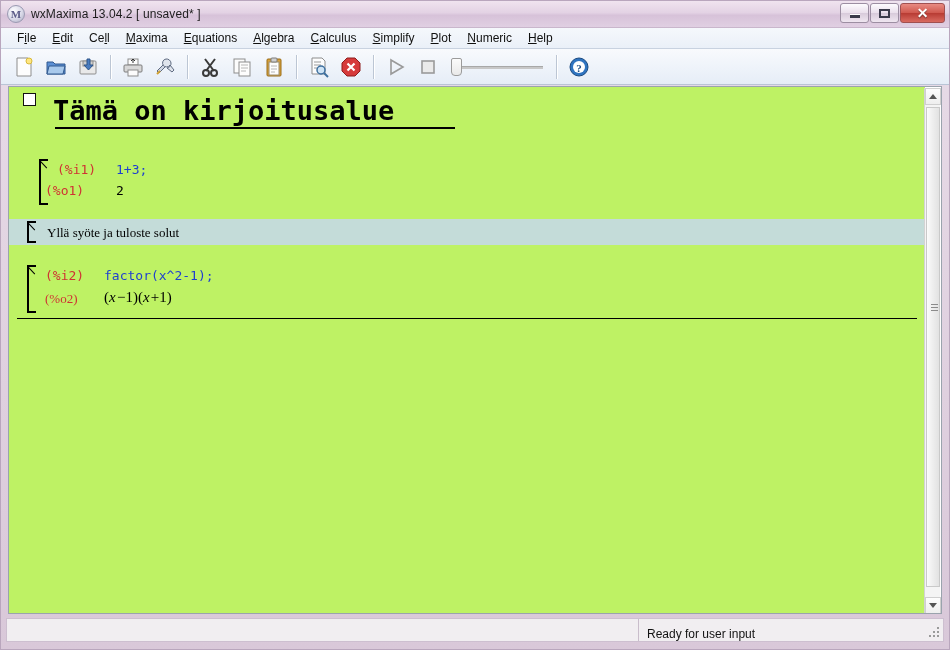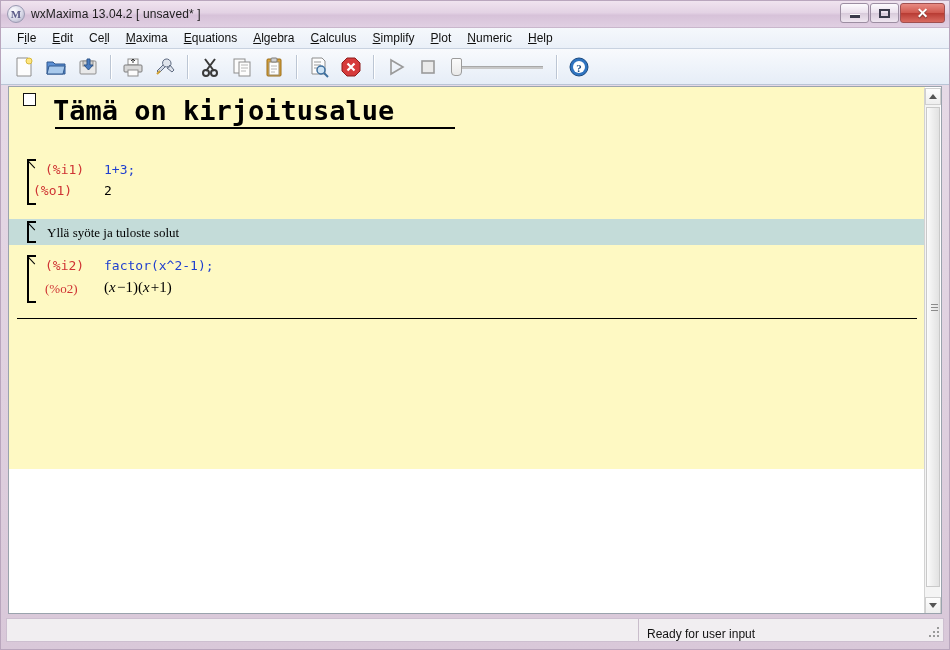--- a/index.html
+++ b/index.html
@@ -175,22 +175,22 @@
     left: 8px; top: 86px;
     width: 934px; height: 528px;
     box-sizing: border-box;
     border: 1px solid #9aa3ad;
     background: #ffffff;
     overflow: hidden;
   }
   .sheet-canvas {
     position: absolute;
     left: 0; top: 0;
-    width: 916px; height: 382px;
-    background: #fef9c3;
+    width: 916px; height: 526px;
+    background: #bef264;
     overflow: hidden;
   }
 
   
   .cell-heading {
     position: absolute;
     left: 0; top: 2px;
     width: 916px; height: 56px;
   }
   .heading-box {
@@ -544,37 +544,37 @@
 
   <div class="worksheet">
     <div class="sheet-canvas">
 
       <div class="cell-heading">
         <div class="heading-box"></div>
         <div class="heading-text">Tämä on kirjoitusalue</div>
         <div class="heading-rule"></div>
       </div>
 
-      <div class="mcell" style="top:72px; height:46px; width:916px;">
+      <div class="mcell" style="top:72px; height:46px; width:916px;margin-left:12px;">
         <div class="bracket-tri" style="top:0px;"></div>
         <div class="bracket" style="top:0px; height:46px;"></div>
         <div class="code-line label-in" style="left:36px; top:2px;">(%i1)</div>
         <div class="code-line code-in" style="left:95px; top:2px;">1+3;</div>
         <div class="code-line label-out" style="left:24px; top:23px;">(%o1)</div>
         <div class="code-line code-out" style="left:95px; top:23px;">2</div>
       </div>
 
       <div class="cell-text" style="top:132px; height:26px;">
         <div class="text-hl"></div>
         <div class="bracket-tri" style="top:2px;"></div>
         <div class="bracket" style="top:2px; height:22px;"></div>
         <div class="text-body">Yllä syöte ja tuloste solut</div>
       </div>
 
-      <div class="mcell" style="top:168px; height:48px; width:916px;">
+      <div class="mcell" style="top:178px; height:48px; width:916px;">
         <div class="bracket-tri" style="top:0px;"></div>
         <div class="bracket" style="top:0px; height:48px;"></div>
         <div class="code-line label-in" style="left:36px; top:2px;">(%i2)</div>
         <div class="code-line code-in" style="left:95px; top:2px;">factor(x^2-1);</div>
         <div class="code-line label-out" style="left:36px; top:25px;font-family:Liberation Serif, serif;">(%o2)</div>
         <div class="math-out" style="left:95px; top:24px;">(<i>x</i> −1)(<i>x</i> +1)</div>
       </div>
 
       <div class="caret-rule" style="top:231px;"></div>
     </div>

